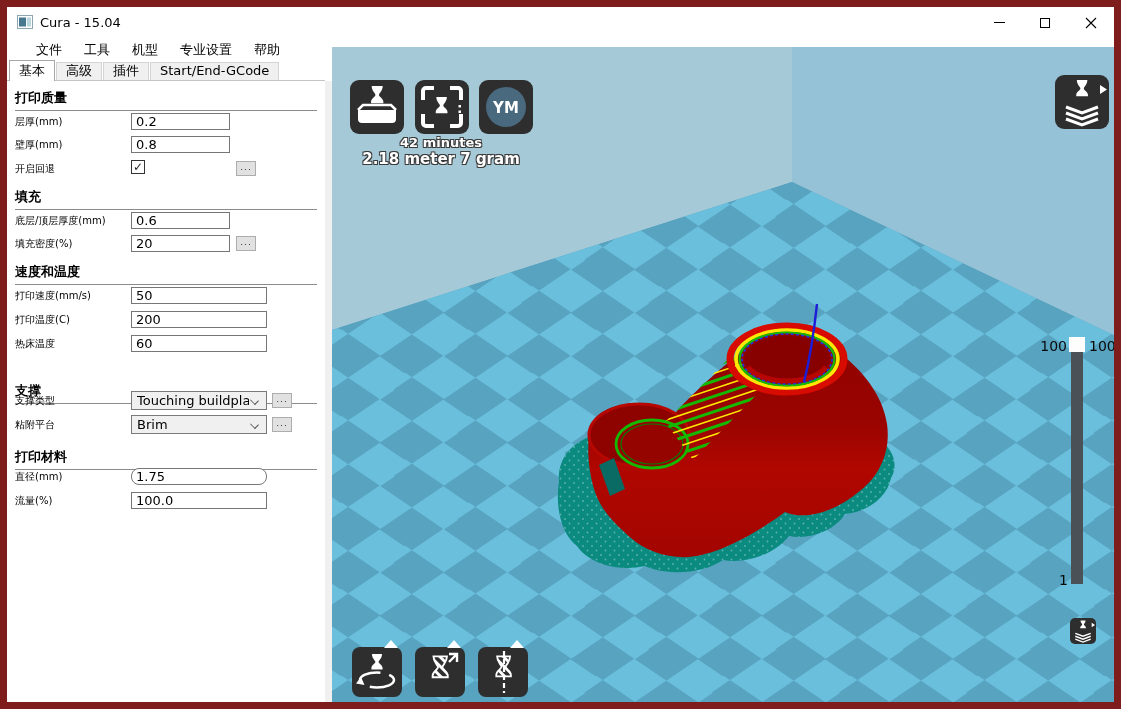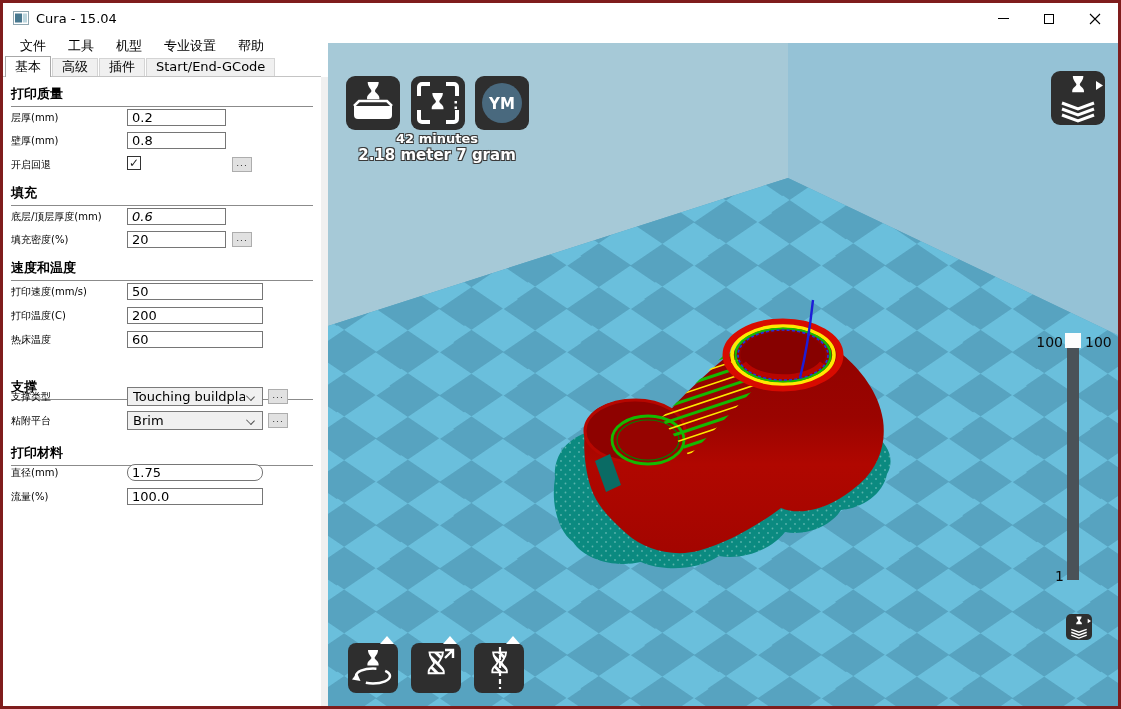--- a/index.html
+++ b/index.html
@@ -1,30 +1,30 @@
 <!DOCTYPE html>
 <html><head>
 <meta charset="utf-8">
 <style>
   * { margin:0; padding:0; box-sizing:border-box; }
   html,body { background:#888; }
   body { font-family:"DejaVu Sans","Liberation Sans",sans-serif; }
-  .app { position:relative; width:1121px; height:709px; background:#fff; border:3px solid #7f1d1d; overflow:hidden; }
+  .app { position:relative; width:1121px; height:709px; background:#fff; border:7px solid #7f1d1d; overflow:hidden; }
 
   
   .titlebar { position:absolute; left:0; top:0; width:100%; height:31px; background:#fff; }
   .app-icon { position:absolute; left:10px; top:7px; width:16px; height:16px; }
   .title-text { position:absolute; left:33px; top:8px; font-size:13px; color:#000; }
   .win-controls { position:absolute; right:0; top:0; height:31px; display:flex; }
   .win-btn { width:46px; height:31px; display:flex; align-items:center; justify-content:center; cursor:default; }
   .min-glyph { width:11px; height:1px; background:#000; }
   .max-glyph { width:10px; height:10px; border:1px solid #000; }
 
   
-  .menubar { position:absolute; left:0; top:31px; width:100%; height:22px; background:#fff; display:flex; padding-left:6px; }
+  .menubar { position:absolute; left:0; top:31px; width:100%; height:22px; background:#fff; display:flex; padding-left:18px; }
   .menu-item { padding:3px 11px; font-size:13px; color:#000; }
 
   
   .tabstrip { position:absolute; left:0; top:53px; width:318px; height:21px; display:flex; align-items:flex-end; padding-left:2px; border-bottom:1px solid #c4c4c4; background:#fff; }
   .tab { font-size:13px; color:#000; background:#f0f0f0; border:1px solid #d4d4d4; border-bottom:none; height:18px; line-height:16px; padding:0 9px; margin-right:1px; }
   .tab.active { background:#fff; border-color:#a8a8a8; height:21px; line-height:19px; margin-bottom:-1px; position:relative; z-index:2; }
 
   
   .left-panel { position:absolute; left:0; top:74px; width:336px; bottom:0; background:#f0f0f0; }
   .panel-page { position:absolute; left:0; top:0; width:318px; height:100%; background:#fff; }
@@ -145,21 +145,21 @@
       <div class="slabel" style="top:32px">层厚(mm)</div>
       <input class="sinput w-narrow" style="top: 32px;" value="0.2">
       <div class="slabel" style="top:55px">壁厚(mm)</div>
       <input class="sinput w-narrow" style="top: 55px;" value="0.8">
       <div class="slabel" style="top:79px">开启回退</div>
       <div class="checkbox" style="top:79px"><span>✓</span></div>
       <div class="more-btn" style="left:229px; top:80px">...</div>
 
       <div class="sheader" style="top:107px">填充</div>
       <div class="slabel" style="top:131px">底层/顶层厚度(mm)</div>
-      <input class="sinput w-narrow" style="top: 131px; font-style: italic;" value="0.6">
+      <input class="sinput w-narrow" style="top: 131px;" value="0.6">
       <div class="slabel" style="top:154px">填充密度(%)</div>
       <input class="sinput w-narrow" style="top: 154px;" value="20">
       <div class="more-btn" style="left:229px; top:155px">...</div>
 
       <div class="sheader" style="top:182px">速度和温度</div>
       <div class="slabel" style="top:206px">打印速度(mm/s)</div>
       <input class="sinput w-wide" style="top: 206px;" value="50">
       <div class="slabel" style="top:230px">打印温度(C)</div>
       <input class="sinput w-wide" style="top: 230px;" value="200">
       <div class="slabel" style="top:254px">热床温度</div>

